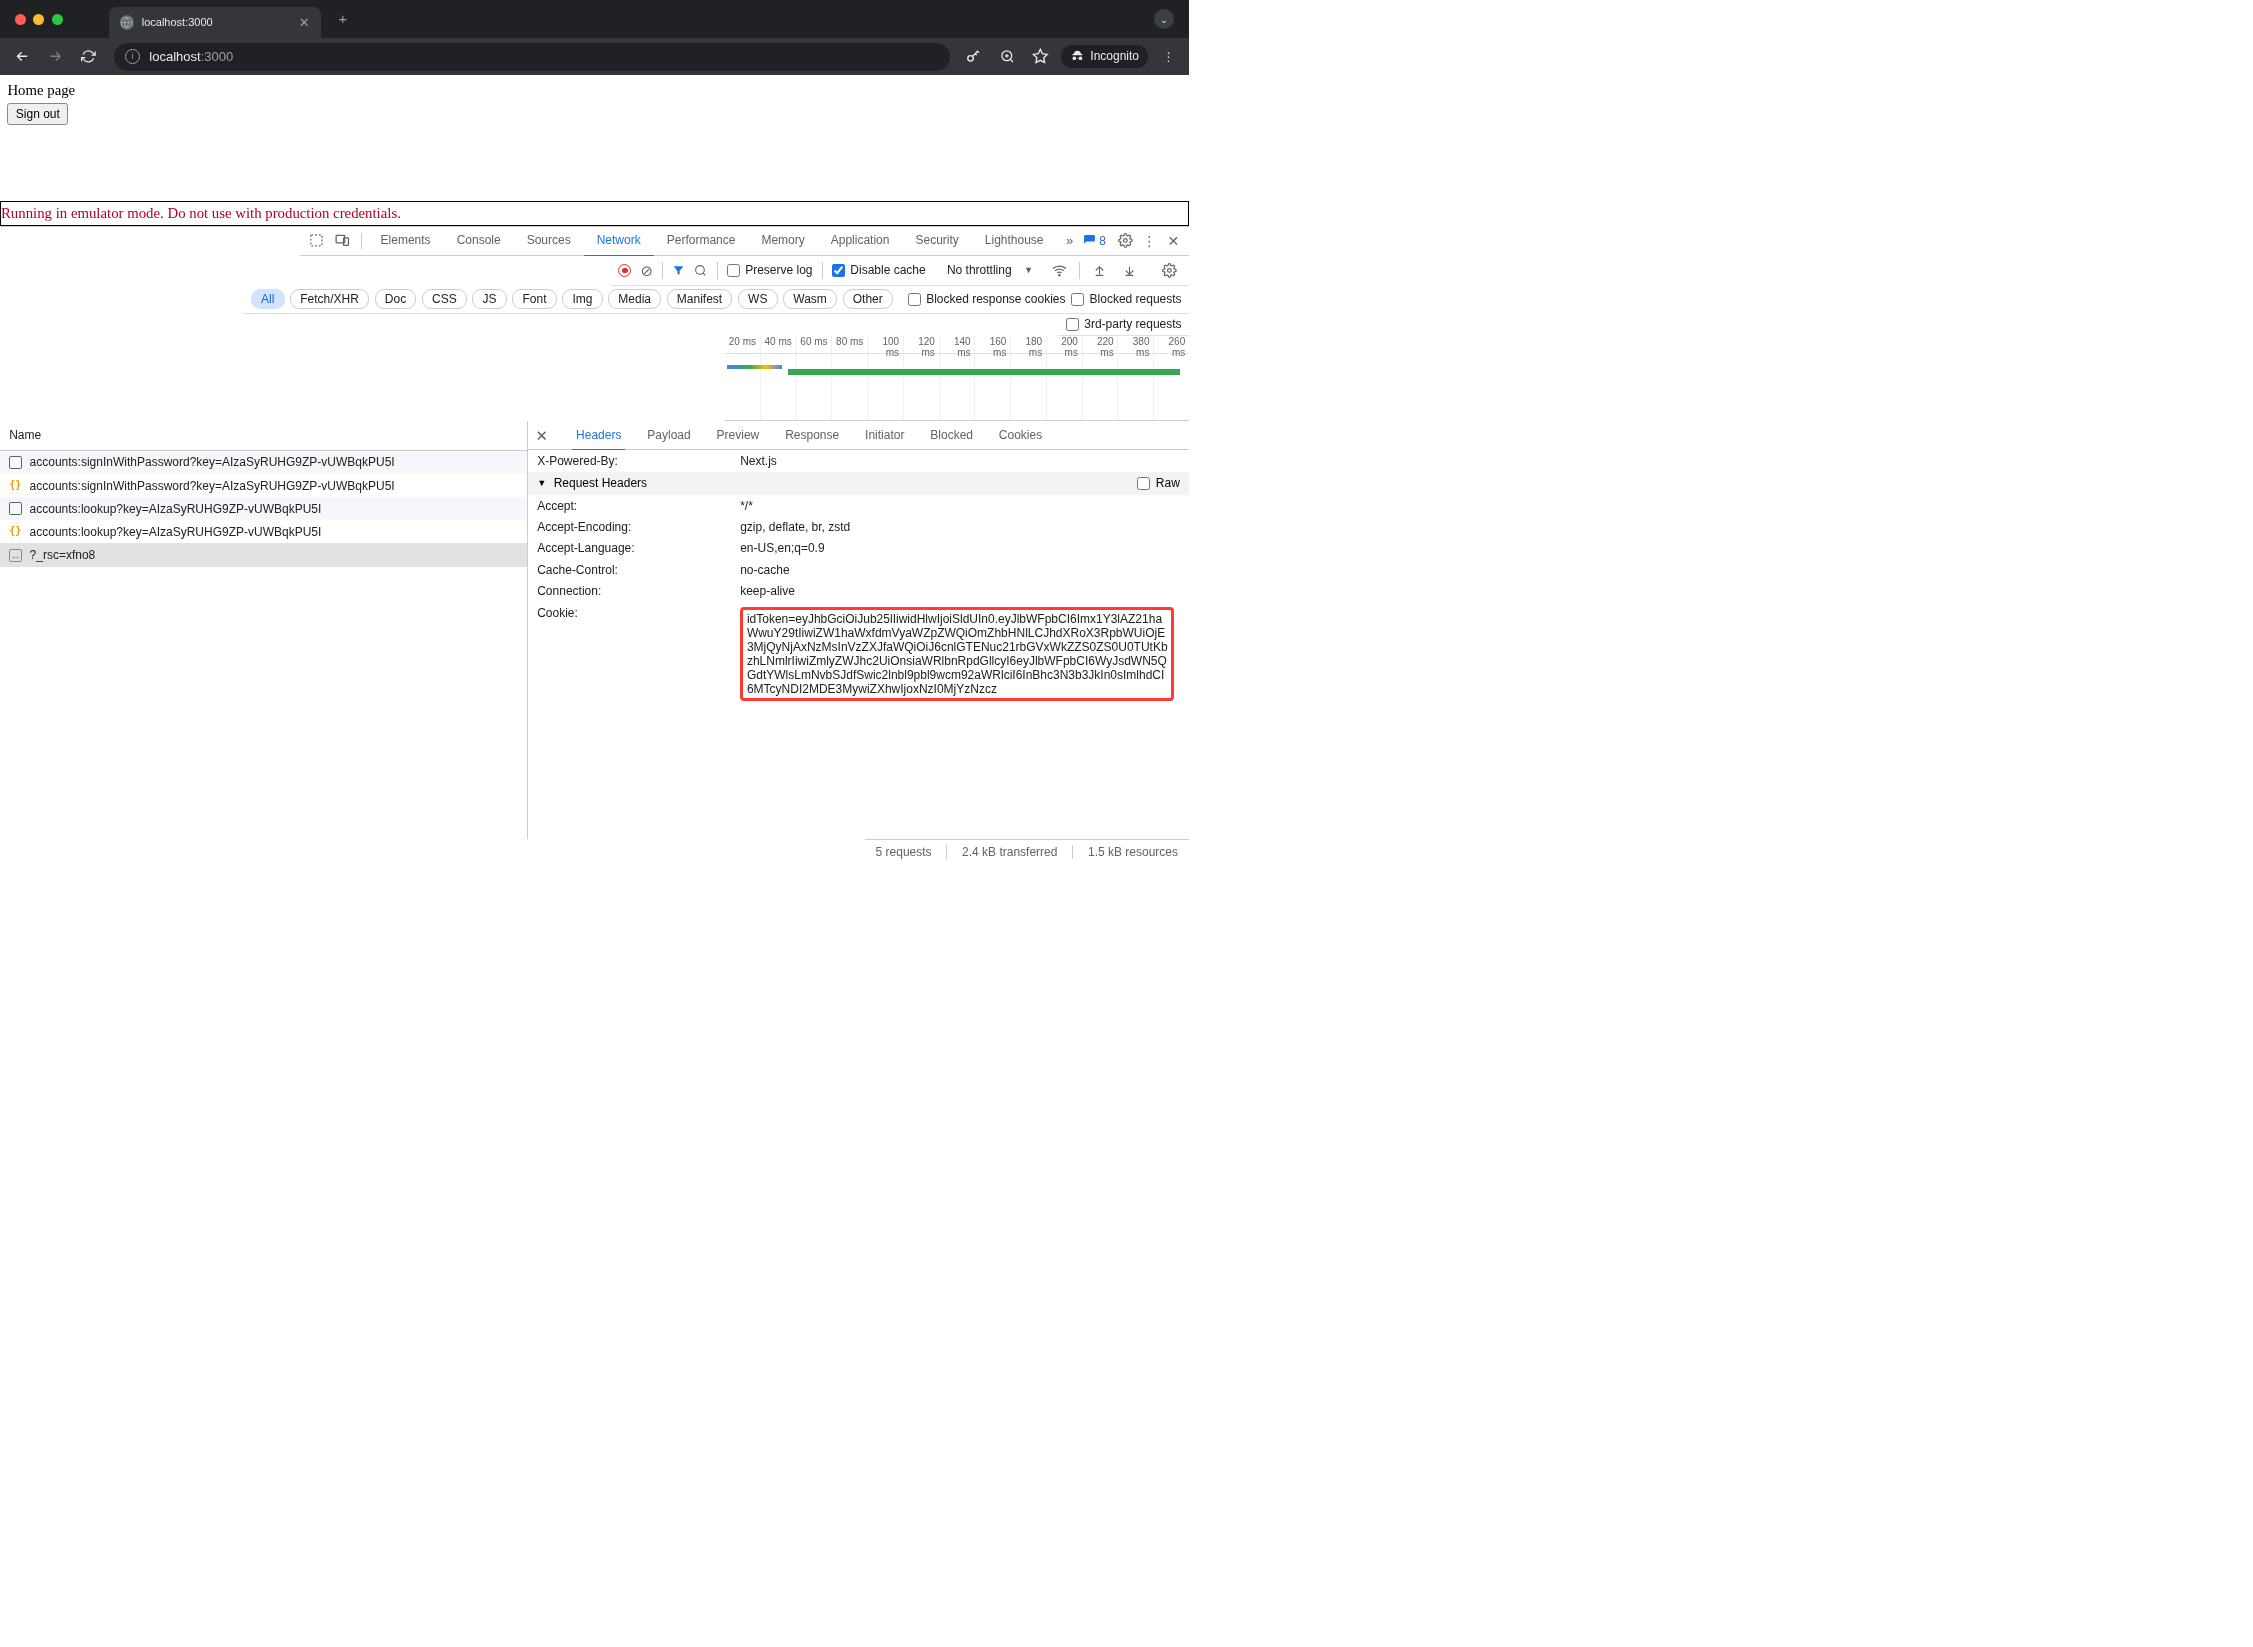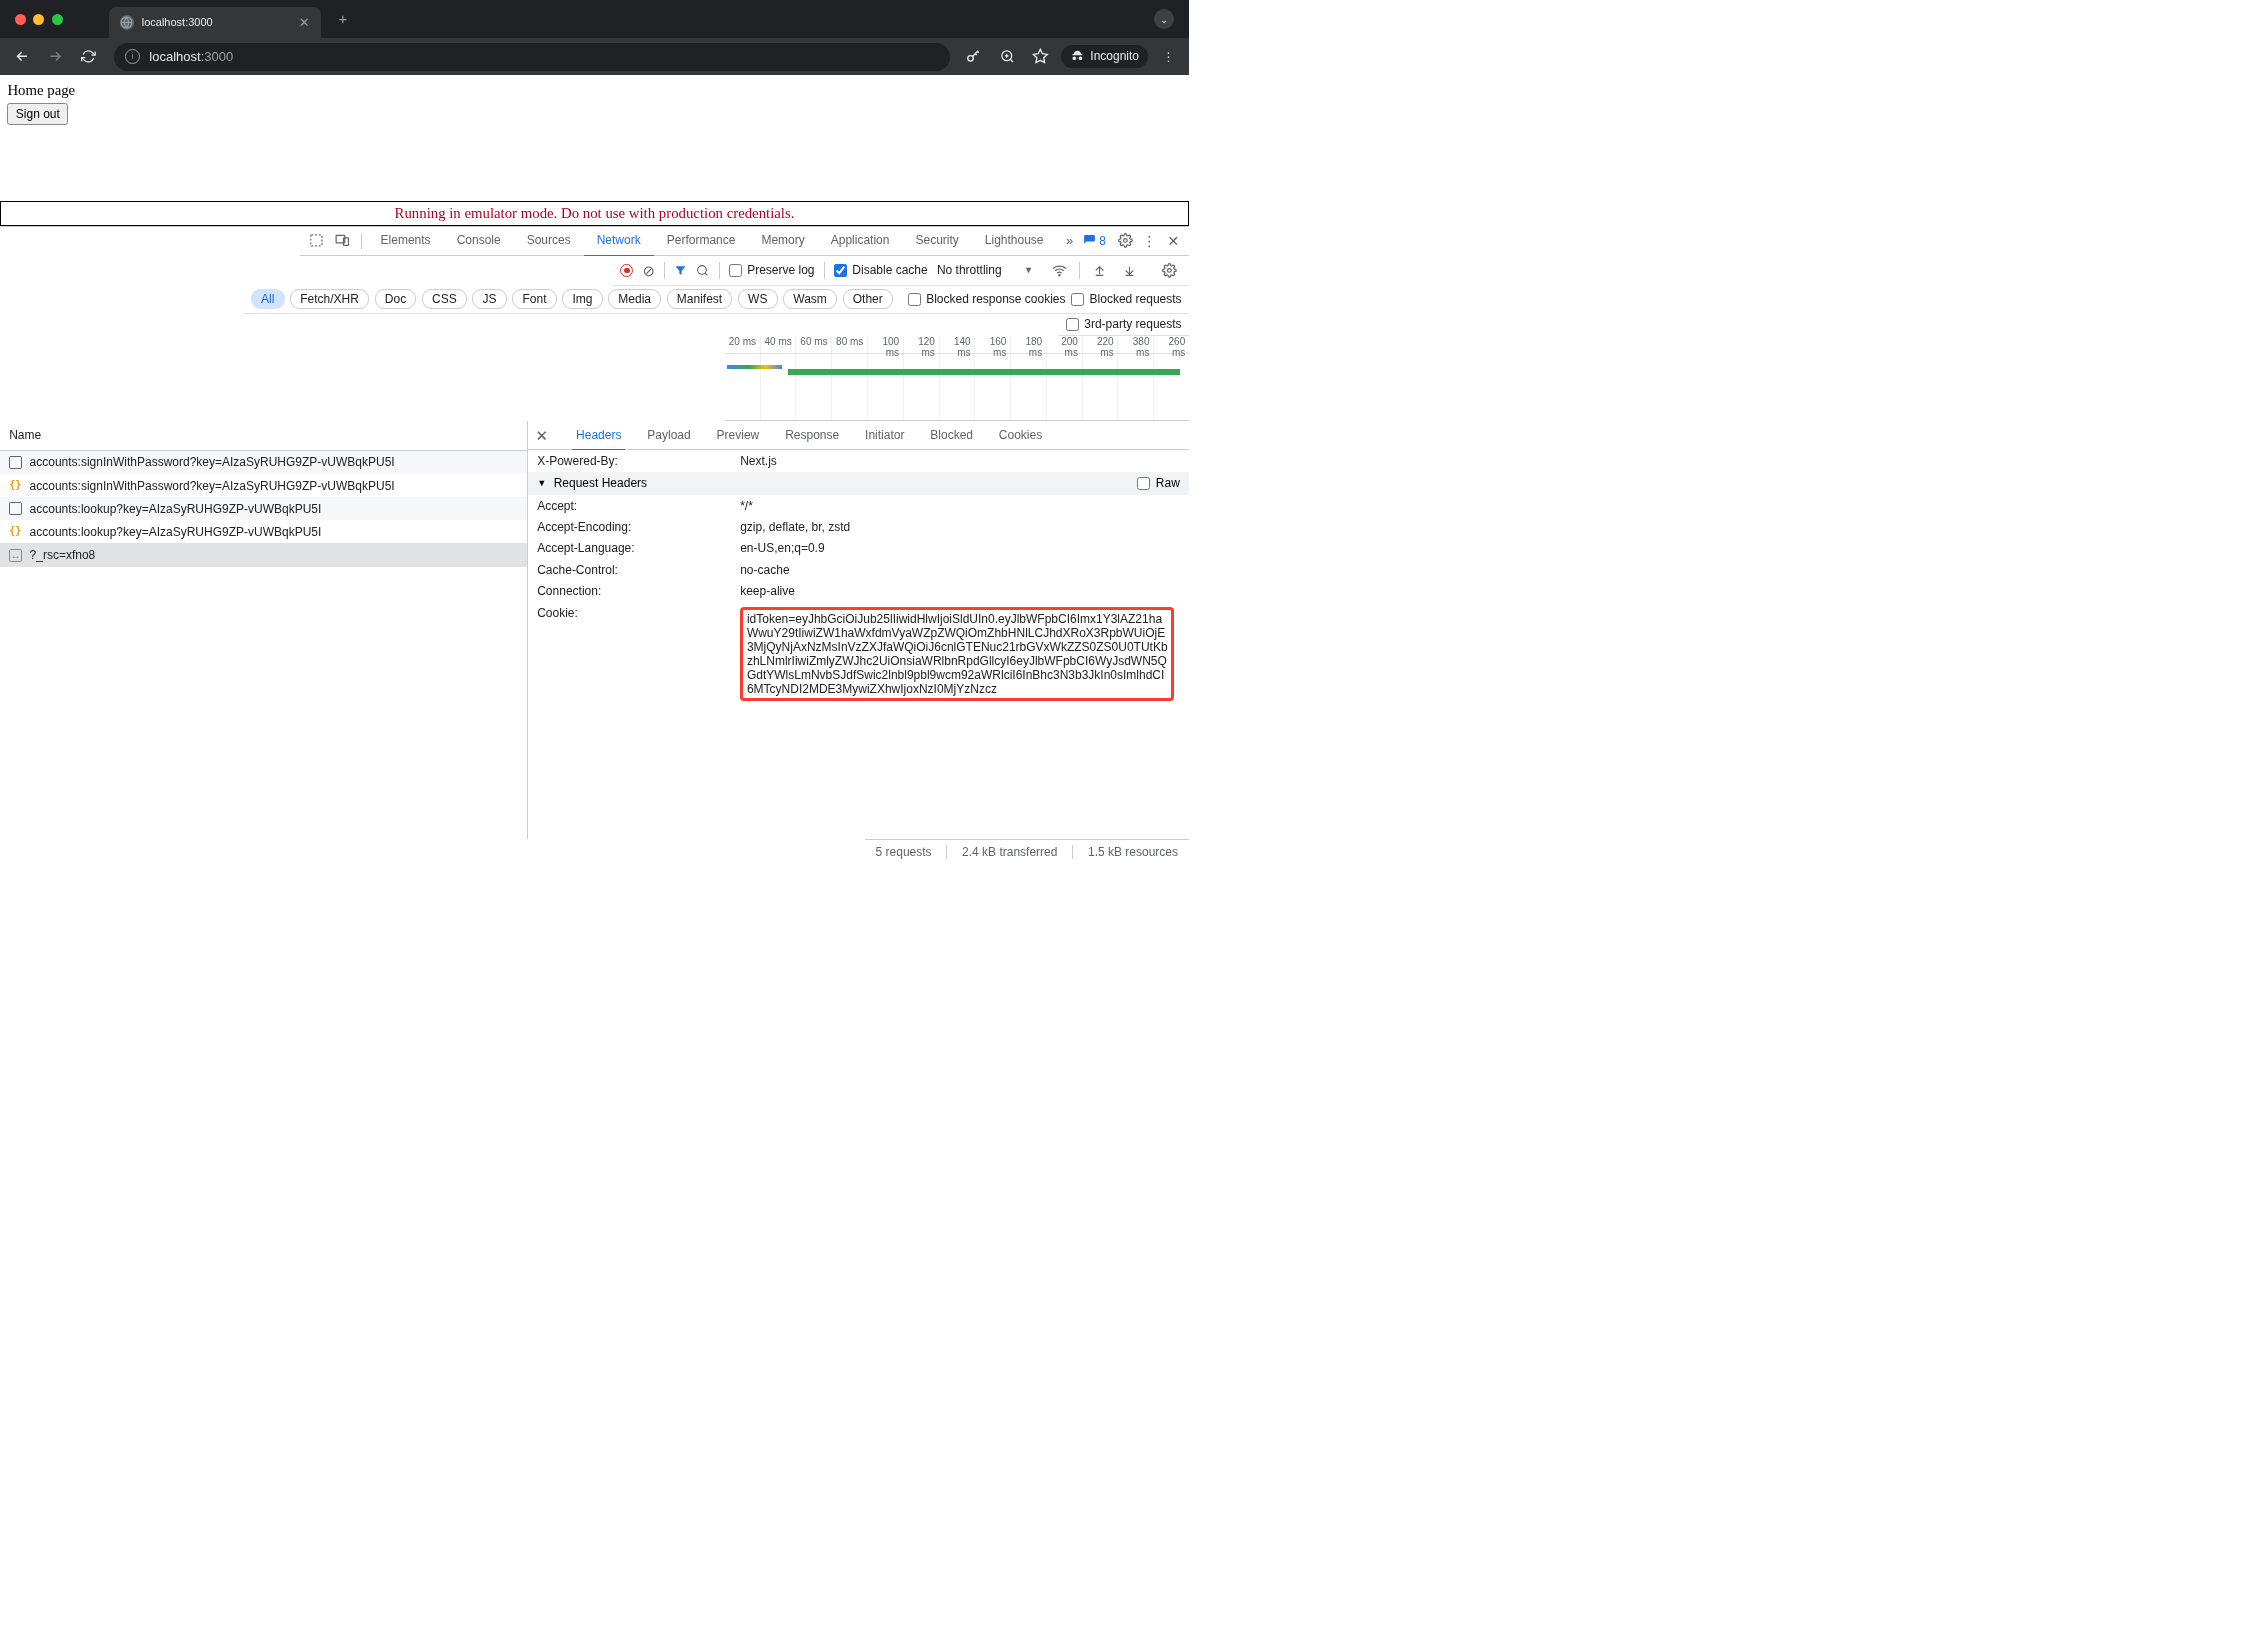--- a/index.html
+++ b/index.html
@@ -32,41 +32,41 @@
 .toolbar-icon { width: 26px; height: 26px; display: flex; align-items: center; justify-content: center; font-size: 14.8px; cursor: pointer; color: #e8eaed; }
 .incognito-badge { display: flex; align-items: center; gap: 5.5px; background: #202124; padding: 3.7px 9.2px; border-radius: 13px; color: #e8eaed; font-size: 12px; }
 .more-btn { width: 26px; height: 26px; display: flex; align-items: center; justify-content: center; cursor: pointer; color: #e8eaed; }
 
 
 .page { background: #fff; height: 126px; padding: 7.4px; font-family: "Times New Roman", serif; }
 .page .heading { font-size: 14.8px; margin-bottom: 3.7px; }
 .page button { font-family: Arial, sans-serif; font-size: 12px; padding: 2.8px 7.4px; border: 0.9px solid #888; border-radius: 2.8px; background: #efefef; cursor: pointer; }
 
 
-.emulator-banner { border: 0.9px solid #000; background: #fff; color: #b00020; font-family: "Times New Roman", serif; font-size: 14.8px; text-align: center; padding: 2.8px 0; }
+.emulator-banner { border: 0.9px solid #000; background: #fff; color: #b00020; font-family: "Times New Roman", serif; font-size: 14.8px; text-align: left; padding: 2.8px 0; }
 
 
 .devtools { display: flex; flex-direction: column; height: 639px; border-top: 0.9px solid #ccc; align-items: flex-end; }
 .dt-tabbar { display: flex; align-items: center; height: 29.5px; border-bottom: 0.9px solid #ccc; padding: 0 3.7px; gap: 0; background: #fff; }
 .dt-tool-icon { width: 26px; height: 26px; display: flex; align-items: center; justify-content: center; cursor: pointer; color: #5f6368; font-size: 13px; }
 .dt-tab { padding: 0 13px; height: 29.5px; display: flex; align-items: center; color: #5f6368; cursor: pointer; font-size: 12px; border-bottom: 1.8px solid transparent; }
 .dt-tab.active { color: #1a73e8; border-bottom-color: #1a73e8; }
 .dt-tabbar .spacer { flex: 1; }
 .dt-msg-count { display: flex; align-items: center; gap: 3.7px; color: #1a73e8; font-size: 12px; margin-right: 7.4px; }
 .dt-gear, .dt-more, .dt-close { width: 24px; height: 24px; display: flex; align-items: center; justify-content: center; cursor: pointer; color: #5f6368; font-size: 14px; }
 
 .dt-filterbar { display: flex; align-items: center; height: 29.5px; border-bottom: 0.9px solid #e0e0e0; padding: 0 7.4px; gap: 9.2px; background: #fff; }
 .dt-record { width: 13px; height: 13px; border: 1.8px solid #d93025; border-radius: 50%; cursor: pointer; display: flex; align-items: center; justify-content: center; }
 .dt-record::after { content: ''; width: 5.5px; height: 5.5px; background: #d93025; border-radius: 50%; }
 .dt-clear { font-size: 14.8px; color: #5f6368; cursor: pointer; }
 .dt-funnel { color: #1a73e8; font-size: 13px; cursor: pointer; }
 .dt-search { color: #5f6368; font-size: 13px; cursor: pointer; }
 .dt-cb { display: flex; align-items: center; gap: 5.5px; font-size: 12px; color: #202124; }
 .dt-cb input { width: 13px; height: 13px; accent-color: #1a73e8; }
-.dt-throttle { display: flex; align-items: center; gap: 17px; font-size: 12px; color: #202124; }
+.dt-throttle { display: flex; align-items: center; gap: 7px; font-size: 12px; color: #202124; margin-left: 12px; }
 .dt-throttle .caret { font-size: 9.2px; color: #5f6368; padding: 0 5.5px; }
 .dt-net-icon { color: #5f6368; font-size: 14px; cursor: pointer; padding: 0 3.7px; }
 .dt-filterbar .spacer { flex: 1; }
 
 .dt-filterrow { display: flex; align-items: center; flex-wrap: wrap; min-height: 29.5px; padding: 3.7px 7.4px; gap: 7.4px; border-bottom: 0.9px solid #e0e0e0; background: #fff; }
 .filter-input { background: #f1f3f4; border: none; border-radius: 3.7px; padding: 3.7px 7.4px 3.7px 22px; font-size: 12px; width: 222px; height: 22px; position: relative; }
 .filter-input-wrap { position: relative; }
 .filter-input-wrap::before { content: '⫾'; position: absolute; left: 7.4px; top: 3.7px; color: #5f6368; font-size: 11px; }
 .filter-input-wrap .fi { position: absolute; left: 5.5px; top: 2.8px; width: 13px; height: 13px; color: #5f6368; }
 

